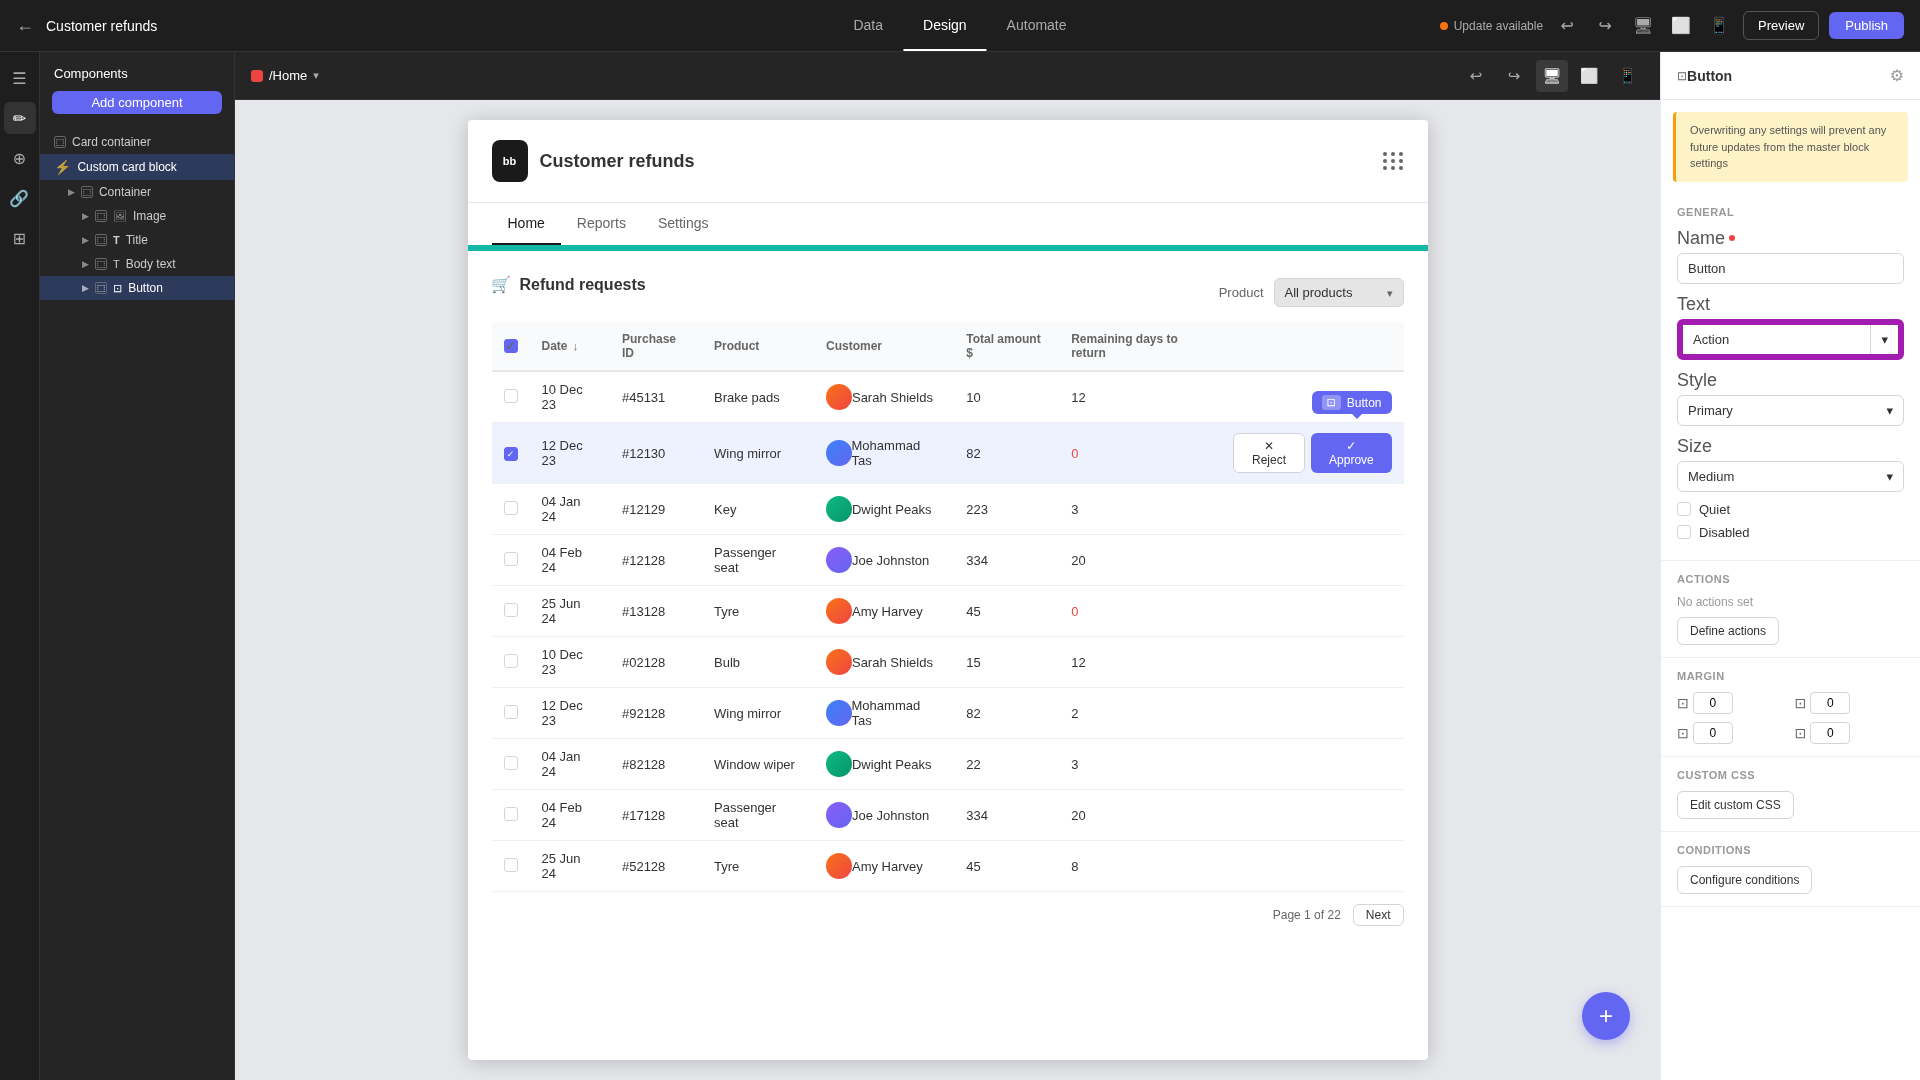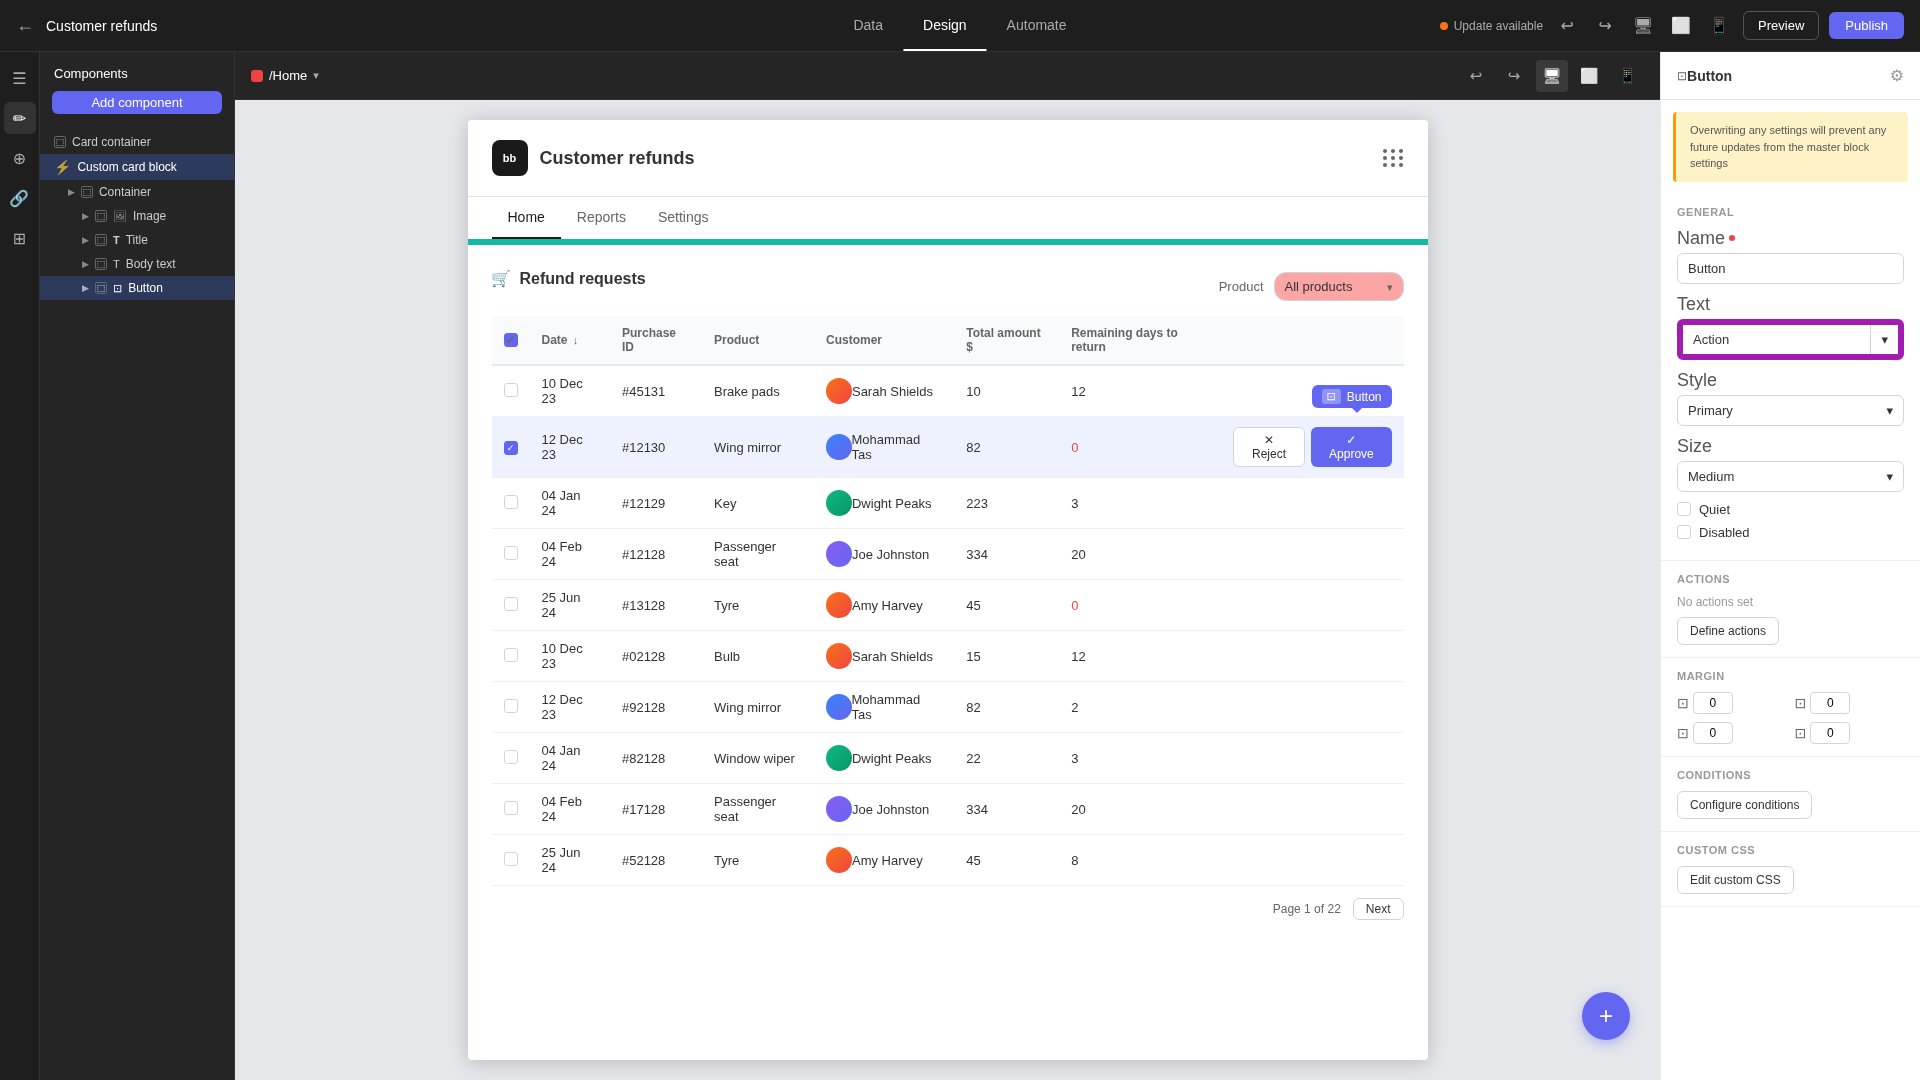--- a/index.html
+++ b/index.html
@@ -39,21 +39,21 @@
     .canvas-topbar { display: flex; align-items: center; height: 48px; background: #252525; padding: 0 16px; gap: 8px; border-bottom: 1px solid #333; }
     .canvas-breadcrumb { display: flex; align-items: center; gap: 6px; color: #fff; font-size: 13px; }
     .canvas-breadcrumb .home-dot { width: 12px; height: 12px; background: #ef4444; border-radius: 3px; display: inline-block; }
     .canvas-spacer { flex: 1; }
     .canvas-icons { display: flex; gap: 6px; }
     .canvas-icon { width: 32px; height: 32px; display: flex; align-items: center; justify-content: center; color: #aaa; cursor: pointer; border-radius: 4px; font-size: 15px; }
     .canvas-icon.active { background: #3a3a3a; color: #fff; }
     .canvas-scroll { flex: 1; overflow-y: auto; padding: 20px; display: flex; justify-content: center; }
     .page-frame { background: #fff; width: 960px; min-height: 800px; border-radius: 4px; box-shadow: 0 2px 20px rgba(0,0,0,0.2); overflow: hidden; }
     .page-header { display: flex; align-items: center; padding: 20px 24px; border-bottom: 1px solid #e5e7eb; gap: 12px; }
-    .page-logo { width: 36px; height: 36px; background: #1a1a1a; border-radius: 8px; display: flex; align-items: center; justify-content: center; color: #fff; font-size: 11px; font-weight: bold; }
+    .page-logo { width: 36px; height: 42px; background: #1a1a1a; border-radius: 8px; display: flex; align-items: center; justify-content: center; color: #fff; font-size: 11px; font-weight: bold; }
     .page-title { font-size: 18px; font-weight: 600; flex: 1; }
     .grid-dots { display: grid; grid-template-columns: repeat(3, 5px); gap: 3px; cursor: pointer; }
     .grid-dot { width: 4px; height: 4px; border-radius: 50%; background: #666; }
     .page-nav { display: flex; gap: 0; padding: 0 24px; border-bottom: 6px solid #14b8a6; }
     .nav-tab { padding: 12px 16px; cursor: pointer; font-size: 14px; color: #666; }
     .nav-tab.active { color: #1a1a1a; border-bottom: 2px solid #1a1a1a; font-weight: 500; }
     .page-content { padding: 24px; }
     .section-title { display: flex; align-items: center; gap: 8px; font-size: 16px; font-weight: 600; margin-bottom: 16px; }
 
     
@@ -69,21 +69,21 @@
     .avatar-img { width: 26px; height: 26px; border-radius: 50%; background: linear-gradient(135deg, #f97316, #ef4444); }
     .avatar-img.blue { background: linear-gradient(135deg, #3b82f6, #6366f1); }
     .avatar-img.green { background: linear-gradient(135deg, #10b981, #059669); }
     .avatar-img.purple { background: linear-gradient(135deg, #8b5cf6, #6366f1); }
     .red-text { color: #ef4444; }
     .btn-reject { background: #fff; border: 1px solid #d1d5db; color: #333; padding: 5px 12px; border-radius: 6px; cursor: pointer; font-size: 12px; display: flex; align-items: center; gap: 4px; }
     .btn-approve { background: #6366f1; border: none; color: #fff; padding: 5px 12px; border-radius: 6px; cursor: pointer; font-size: 12px; display: flex; align-items: center; gap: 4px; }
     .action-btns { display: flex; gap: 6px; }
     .table-footer { display: flex; justify-content: flex-end; align-items: center; gap: 12px; padding: 12px 0 0; color: #666; font-size: 12px; }
     .btn-next { background: #fff; border: 1px solid #d1d5db; color: #333; padding: 3px 12px; border-radius: 6px; cursor: pointer; font-size: 12px; }
-    .filter-select { display: flex; align-items: flex-end; gap: 6px; border: 1px solid #d1d5db; border-radius: 12px; padding: 6px 10px; font-size: 13px; cursor: pointer; background: #fca5a5; min-width: 130px; justify-content: space-between; }
+    .filter-select { display: flex; align-items: flex-end; gap: 6px; border: 1px solid #d1d5db; border-radius: 6px; padding: 6px 10px; font-size: 13px; cursor: pointer; background: #e5e5e5; min-width: 130px; justify-content: space-between; }
 
     
     .fab { position: absolute; bottom: 24px; right: 320px; width: 48px; height: 48px; background: #6366f1; border-radius: 50%; display: flex; align-items: center; justify-content: center; color: #fff; font-size: 24px; cursor: pointer; box-shadow: 0 4px 12px rgba(99,102,241,0.4); }
 
     
     .right-panel { width: 260px; background: #fff; border-left: 1px solid #e5e7eb; overflow-y: auto; }
     .rp-header { display: flex; align-items: center; justify-content: space-between; padding: 14px 16px; border-bottom: 1px solid #e5e7eb; }
     .rp-title { font-size: 14px; font-weight: 600; }
     .rp-warning { background: #fef3c7; border-left: 3px solid #f59e0b; padding: 10px 14px; font-size: 11px; color: #555; margin: 12px; border-radius: 4px; line-height: 1.5; }
     .rp-section { padding: 12px 16px; border-bottom: 1px solid #f0f0f0; }
@@ -545,23 +545,23 @@
           <input class="margin-input" value="0" style="">
         </div>
         <div class="margin-item">
           <span class="margin-icon">⊡</span>
           <input class="margin-input" value="0" style="">
         </div>
       </div>
     </div>
 
     <div class="rp-section">
+      <div class="rp-section-title">CUSTOM CSS</div>
+      <button class="btn-edit-css">Edit custom CSS</button>
+    </div>
+
+    <div class="rp-section">
       <div class="rp-section-title">CONDITIONS</div>
       <button class="btn-configure">Configure conditions</button>
     </div>
-
-    <div class="rp-section">
-      <div class="rp-section-title">CUSTOM CSS</div>
-      <button class="btn-edit-css">Edit custom CSS</button>
-    </div>
   </div>
 
 </div>
 
 </body></html>

